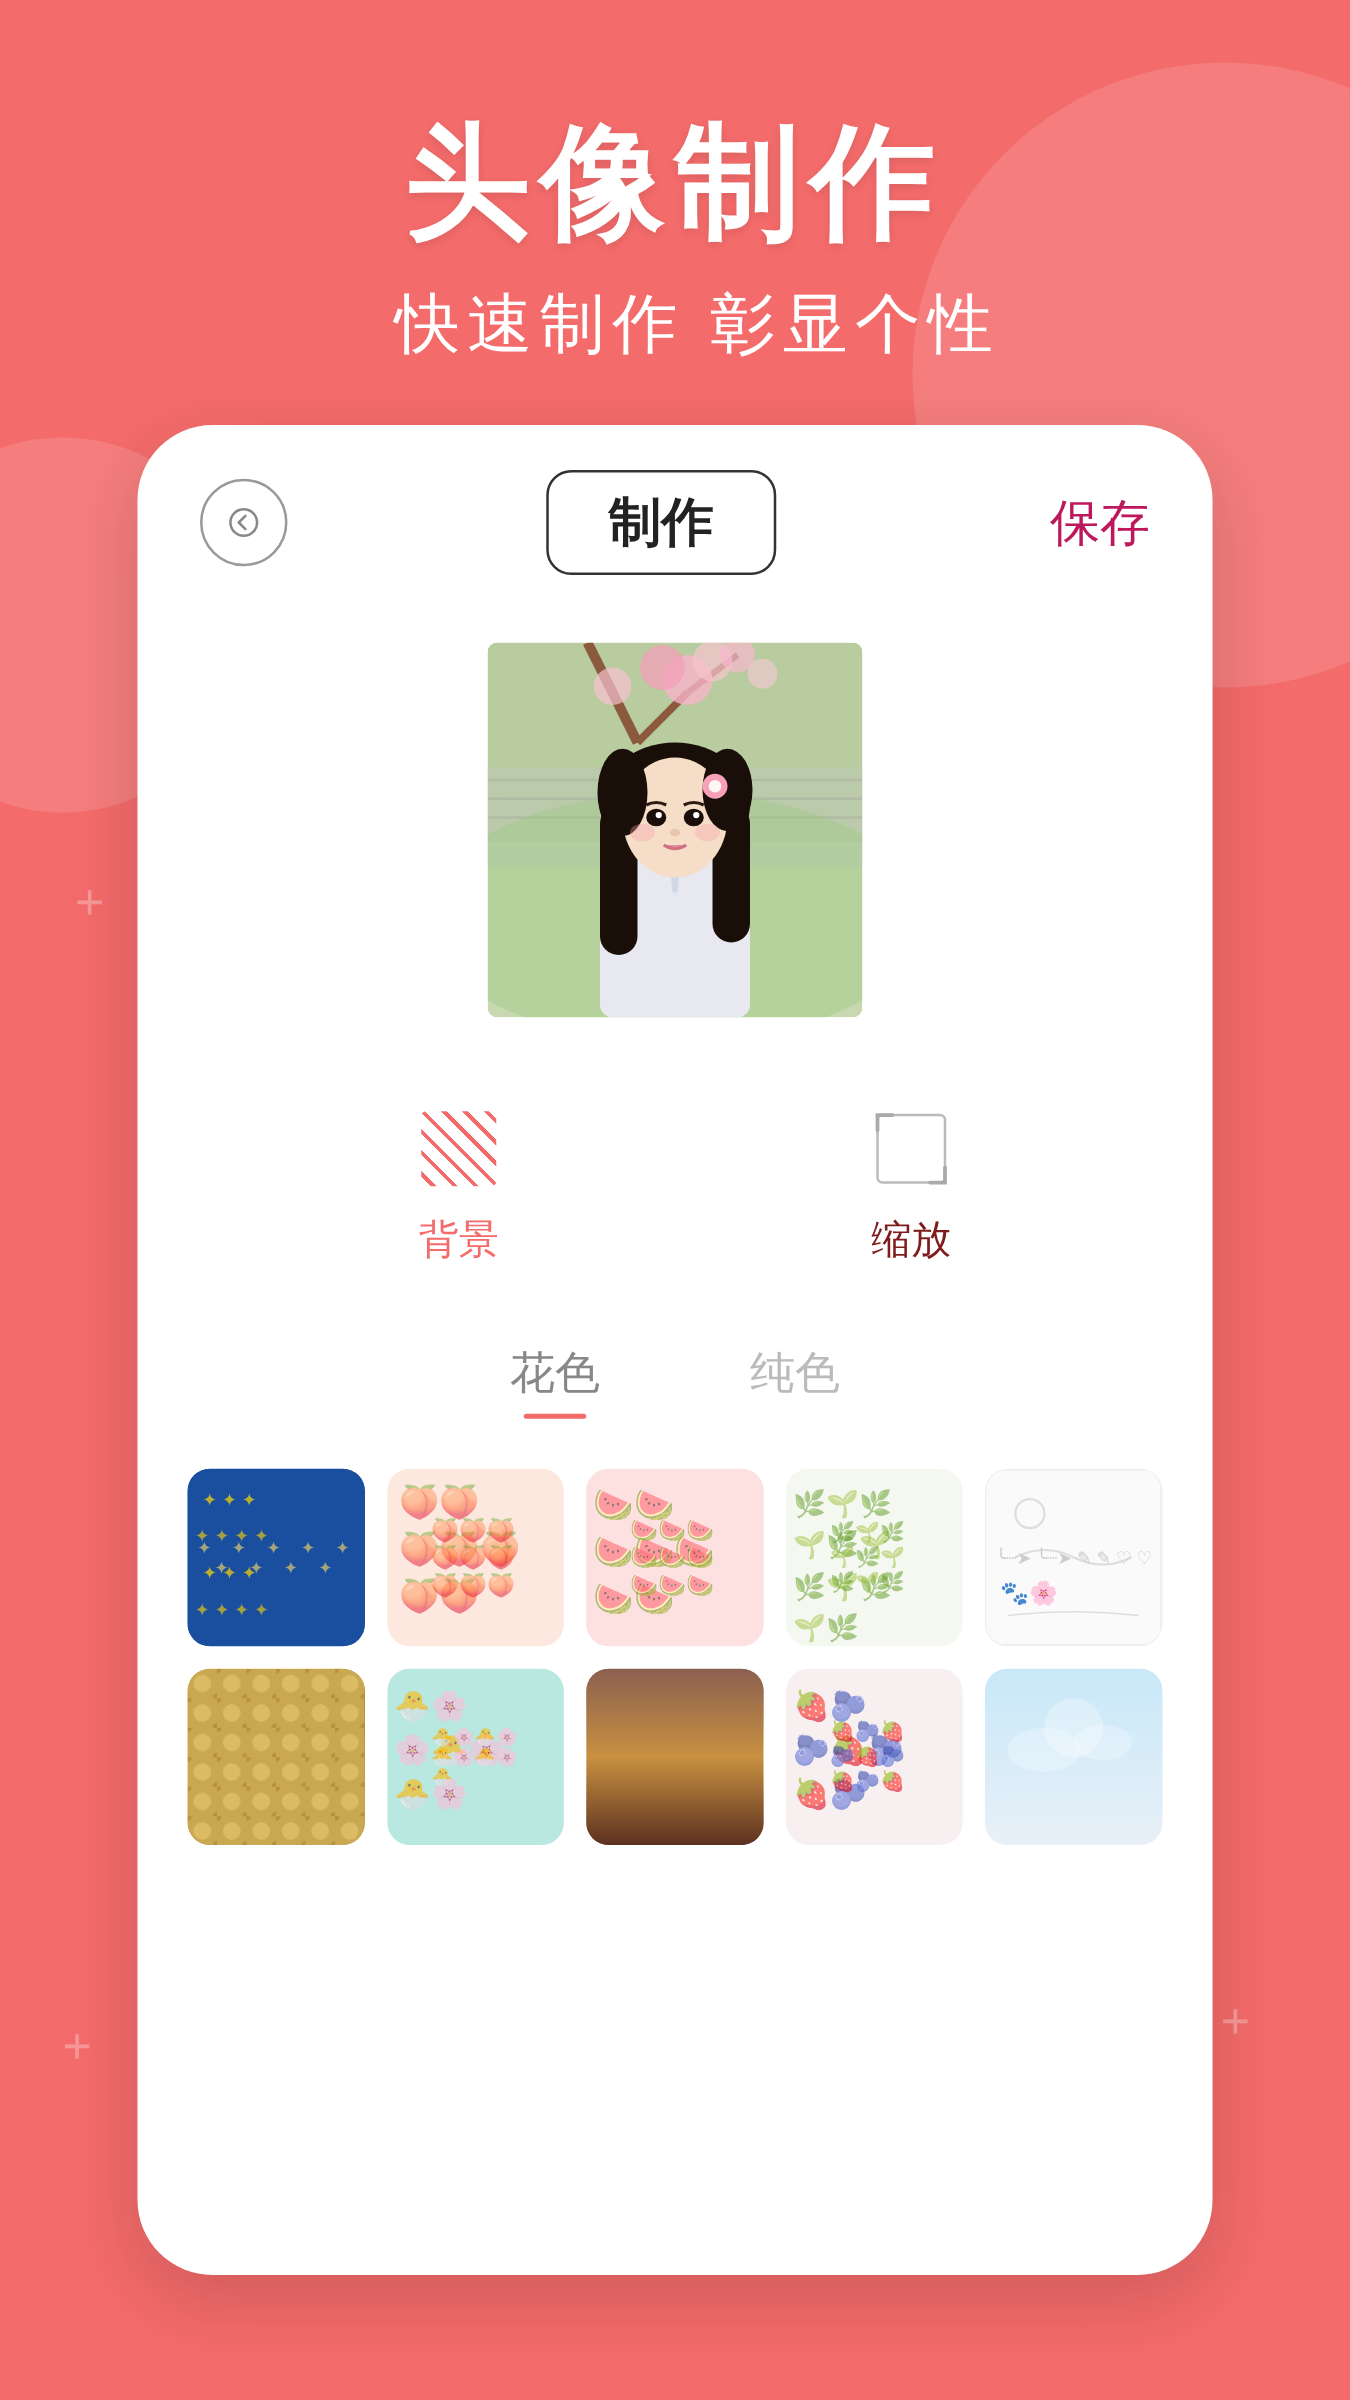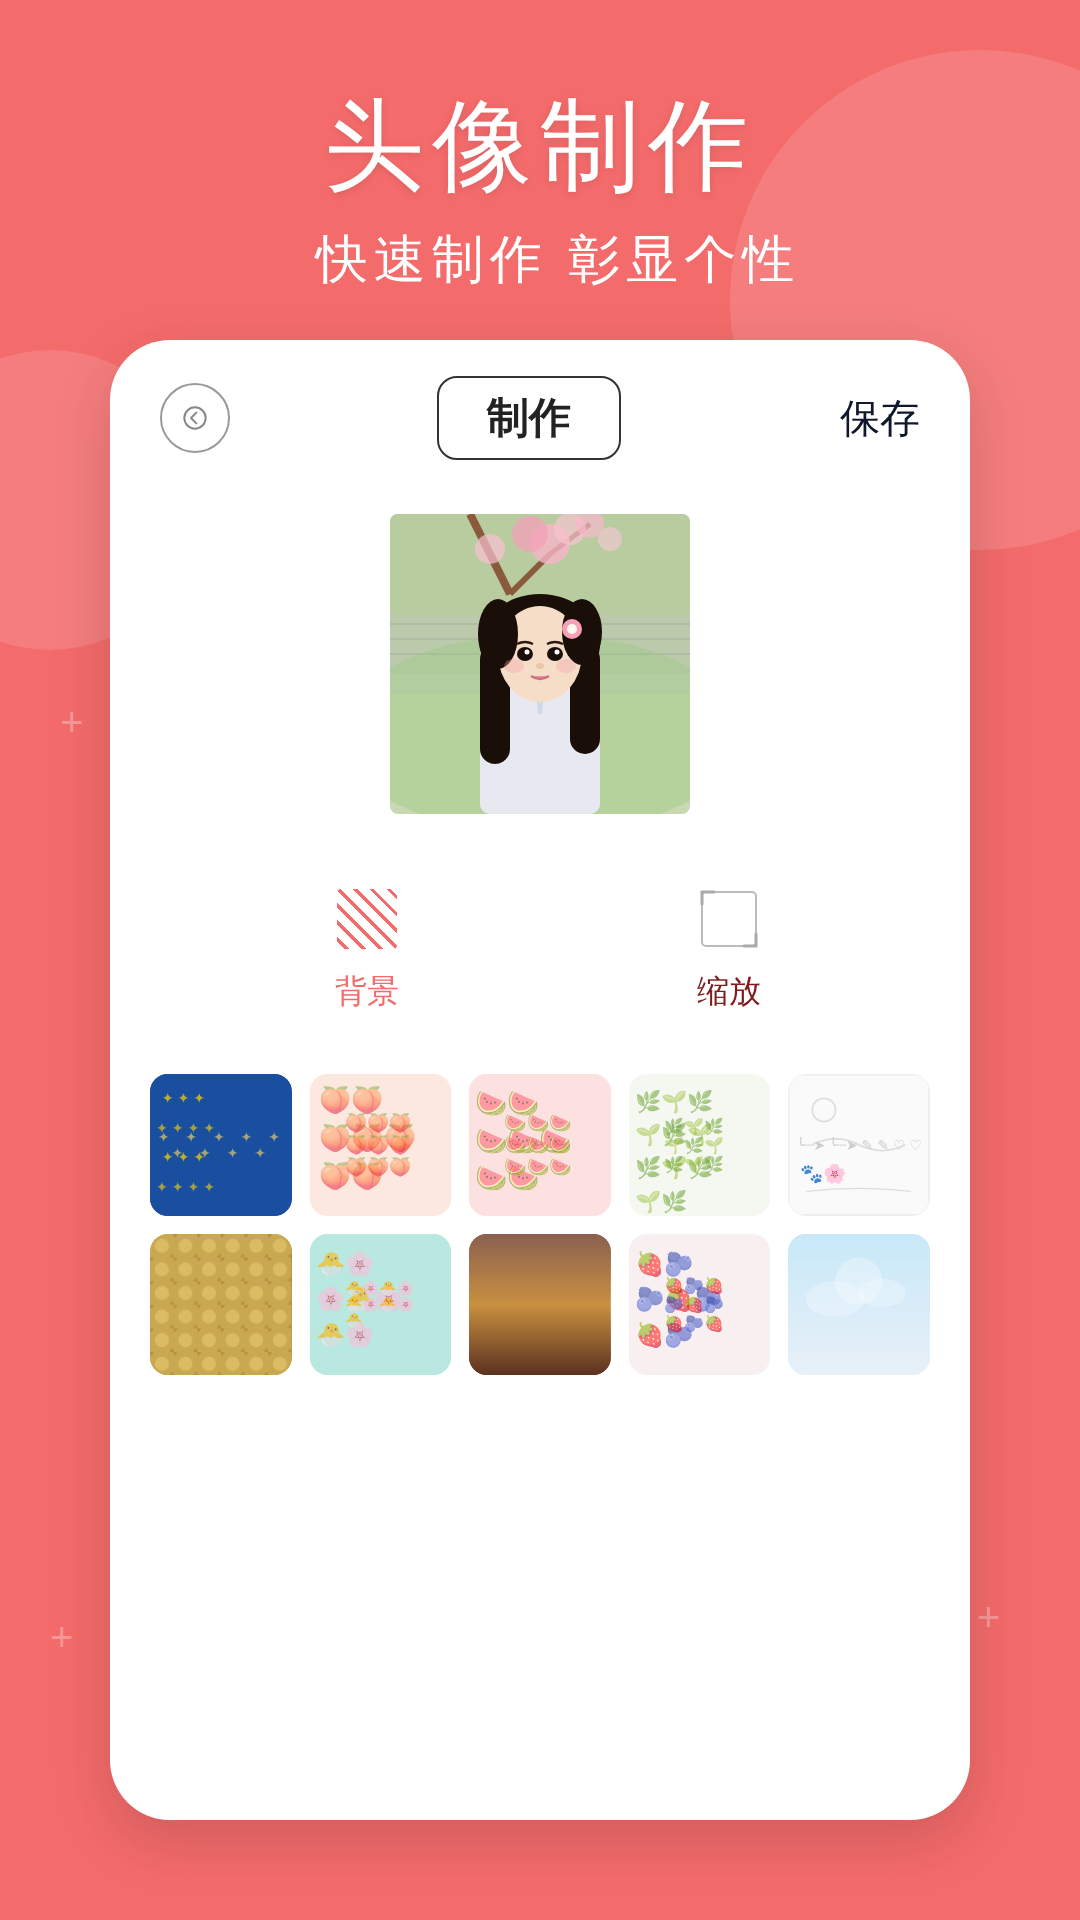--- a/index.html
+++ b/index.html
@@ -22,21 +22,21 @@
 
     
     .header-area {
       position: absolute;
       top: 80px;
       left: 0; right: 0;
       text-align: center;
     }
     .header-title {
       font-size: 100px;
-      font-weight: 400;
+      font-weight: 700;
       color: white;
       letter-spacing: 8px;
       text-shadow: 0 2px 8px rgba(0,0,0,0.1);
     }
     .header-subtitle {
       font-size: 52px;
       font-weight: 500;
       color: white;
       margin-top: 10px;
       letter-spacing: 6px;
@@ -80,21 +80,21 @@
       border: 2px solid #333;
       border-radius: 20px;
       padding: 12px 48px;
       font-size: 42px;
       font-weight: 600;
       color: #222;
       text-align: center;
     }
     .btn-save {
       font-size: 40px;
-      color: #0f172a;
+      color: #be185d;
       font-weight: 400;
       cursor: pointer;
       margin-left: 12px;
     }
 
     
     .photo-area {
       display: flex;
       justify-content: center;
       margin-top: 30px;
@@ -450,20 +450,29 @@
 
           <polyline points="56,44 56,56 44,56" stroke="#aaa" stroke-width="3" fill="none" stroke-linecap="round"></polyline>
         </svg>
       </div>
       <span class="tool-label">缩放</span>
     </div>
 
 
   </div>
 
+  <div class="tab-row">
+    <div class="tab-item">
+      <span class="tab-label active">花色</span>
+      <div class="tab-underline"></div>
+    </div>
+    <div class="tab-item">
+      <span class="tab-label">纯色</span>
+    </div>
+  </div>
 
   <div class="bg-grid">
     <div class="bg-thumb thumb-blue-stars">
       <svg width="100%" height="100%" viewBox="0 0 120 120">
         <rect width="120" height="120" fill="#1a4fa0"></rect>
         <text x="10" y="25" fill="#ffd700" font-size="12" opacity="0.7">✦ ✦ ✦</text>
         <text x="5" y="50" fill="#ffd700" font-size="12" opacity="0.6">✦ ✦ ✦ ✦</text>
         <text x="10" y="75" fill="#ffd700" font-size="12" opacity="0.7">✦ ✦ ✦</text>
         <text x="5" y="100" fill="#ffd700" font-size="12" opacity="0.6">✦ ✦ ✦ ✦</text>
       </svg>

